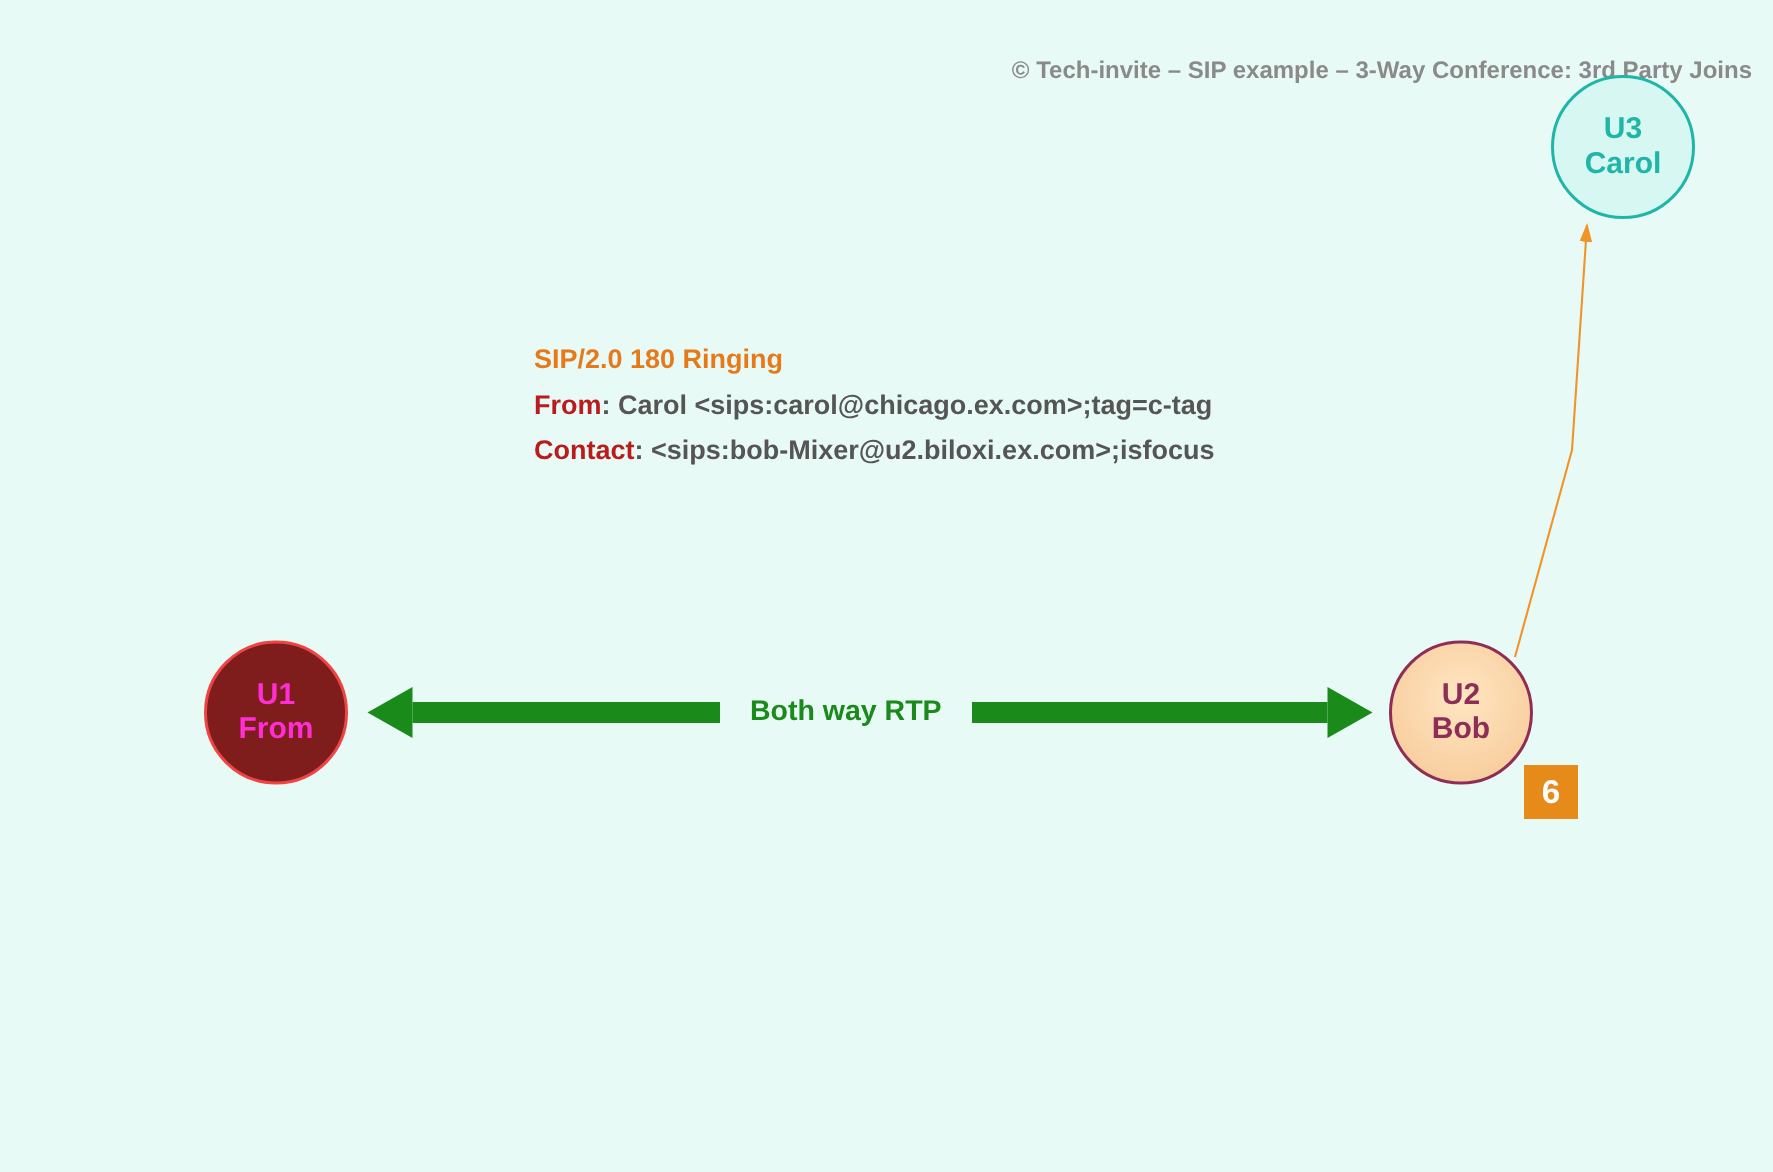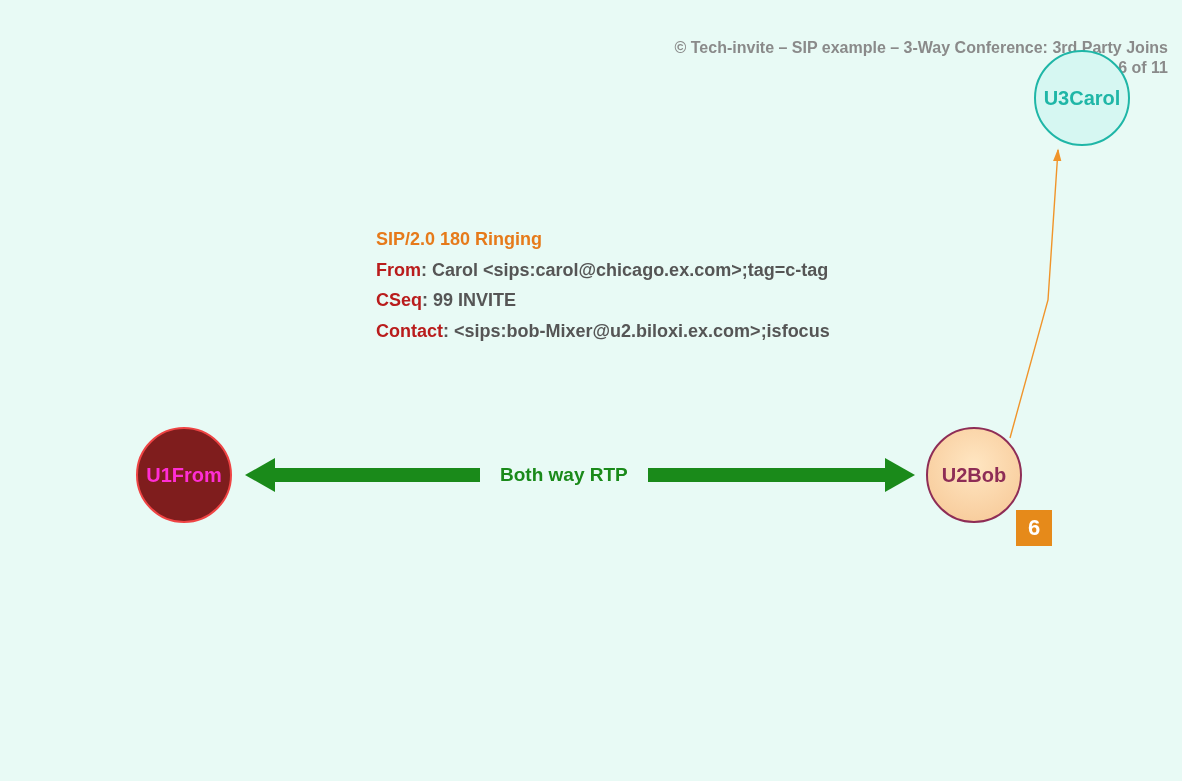--- a/index.html
+++ b/index.html
@@ -26,21 +26,21 @@
   .header .sub {
     display: block;
   }
   
   .node {
     position: absolute;
     width: 96px;
     height: 96px;
     border-radius: 50%;
     display: flex;
-    flex-direction: row;
+    flex-direction: column;
     align-items: center;
     justify-content: center;
     font-weight: bold;
     font-size: 20px;
     line-height: 1.15;
     box-sizing: border-box;
   }
   .node.u1 {
     left: 136px;
     top: 427px;
@@ -122,40 +122,39 @@
   .thin-arrow {
     position: absolute;
     left: 0; top: 0;
     width: 1182px;
     height: 781px;
     pointer-events: none;
   }
   
   .sip {
     position: absolute;
-    left: 376px;
+    left: 356px;
     top: 224px;
     font-size: 18px;
     line-height: 1.7;
     color: #555555;
     font-weight: bold;
   }
   .sip .status {
     color: #e67a1a;
   }
   .sip .hkey {
     color: #b91c1c;
   }
 </style>
 </head>
 <body>
 
 <div class="header">
   <span>© Tech-invite – SIP example – 3-Way Conference: 3rd Party Joins</span>
-  <span class="sub">6 of 11</span>
 </div>
 
 <div class="node u1">
   <span>U1</span>
   <span>From</span>
 </div>
 <div class="node u2">
   <span>U2</span>
   <span>Bob</span>
 </div>
@@ -183,18 +182,15 @@
   </defs>
   <path d="M 1010 438 L 1048 300 L 1058 150" stroke="#f0942a" stroke-width="1.4" fill="none" marker-end="url(#orangeHead)"></path>
 </svg>
 
 <div class="sip">
   <div class="status">SIP/2.0 180 Ringing</div>
   <div>
     <span class="hkey">From</span><span>: Carol &lt;sips:carol@chicago.ex.com&gt;;tag=c-tag</span>
   </div>
   <div>
-    <span class="hkey">CSeq</span><span>: 99 INVITE</span>
-  </div>
-  <div>
     <span class="hkey">Contact</span><span>: &lt;sips:bob-Mixer@u2.biloxi.ex.com&gt;;isfocus</span>
   </div>
 </div>
 
 </body></html>

